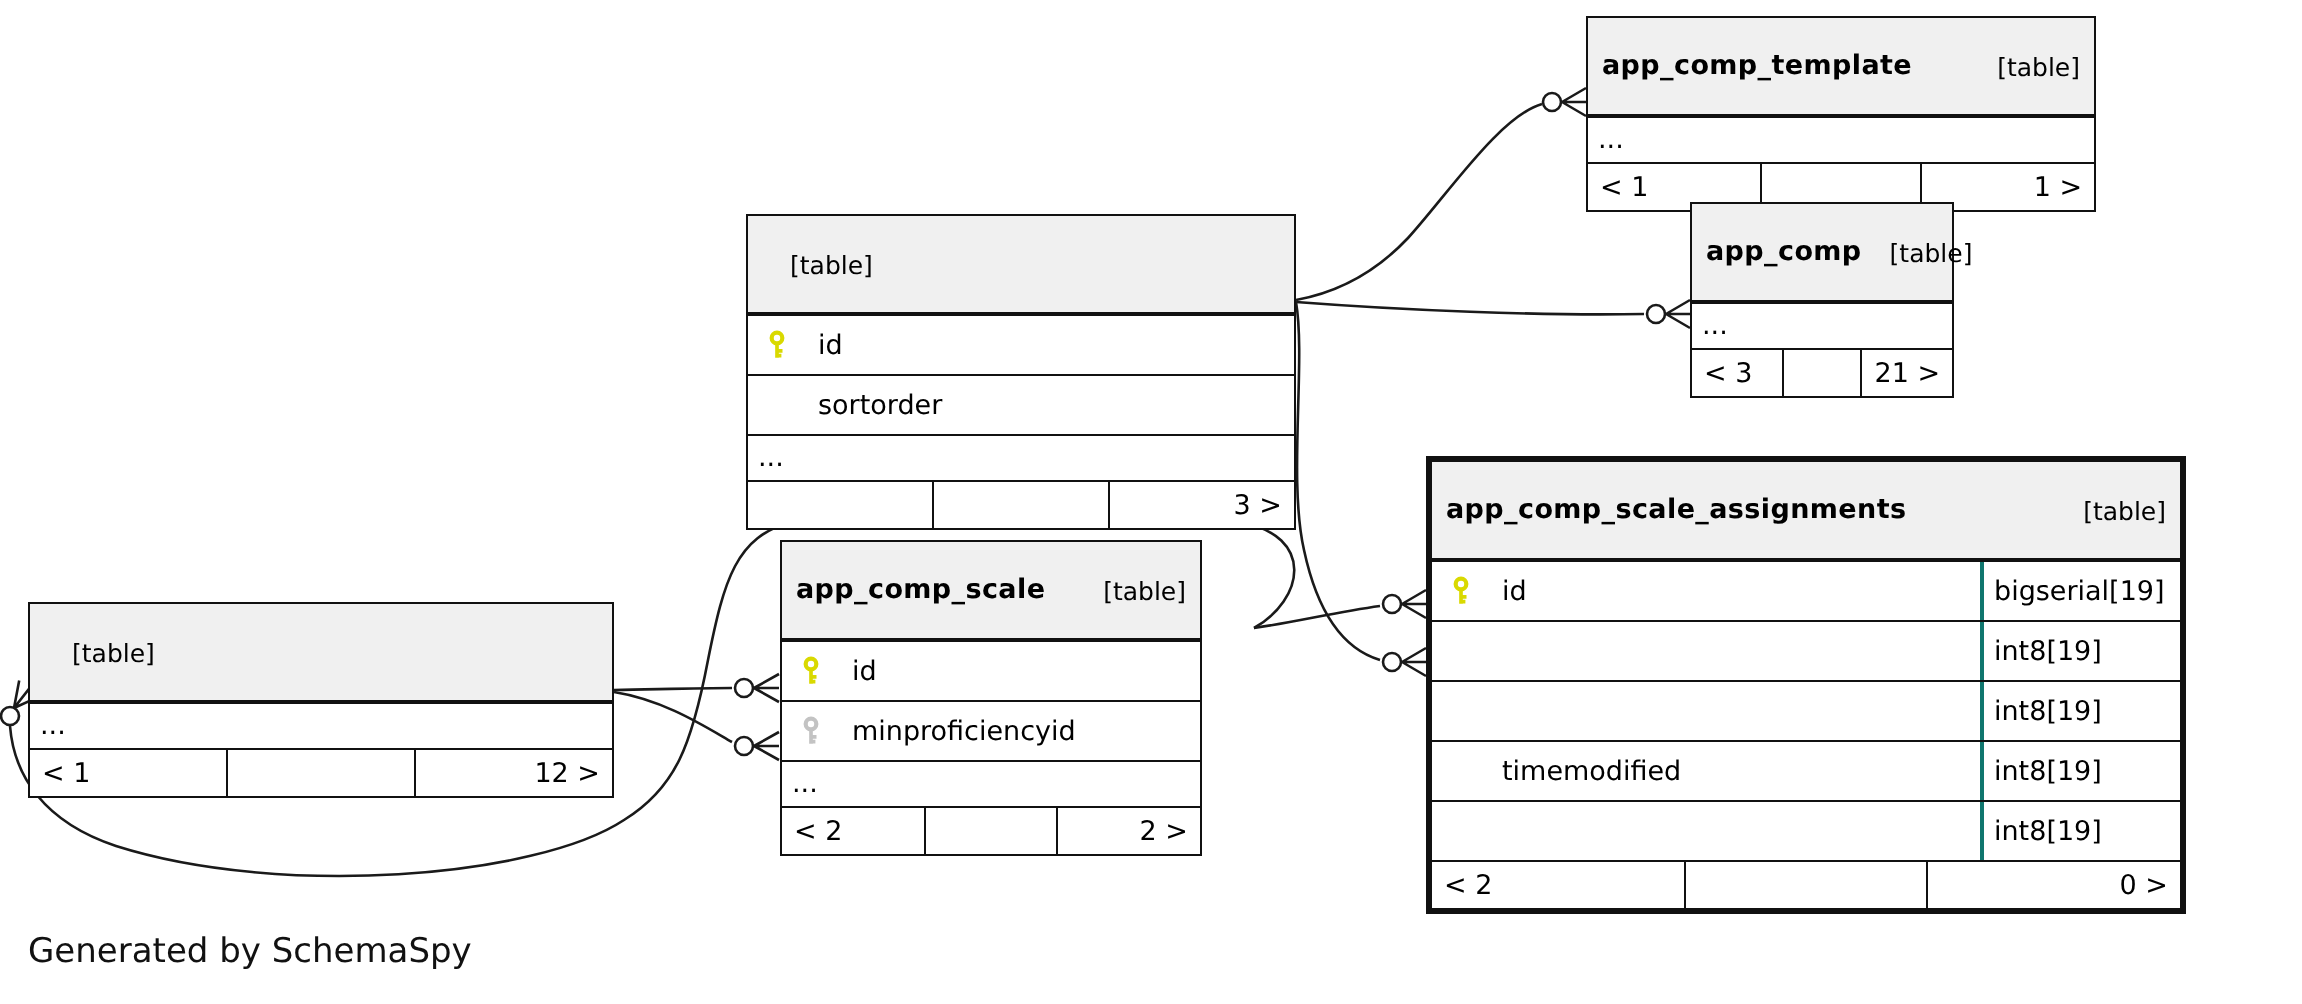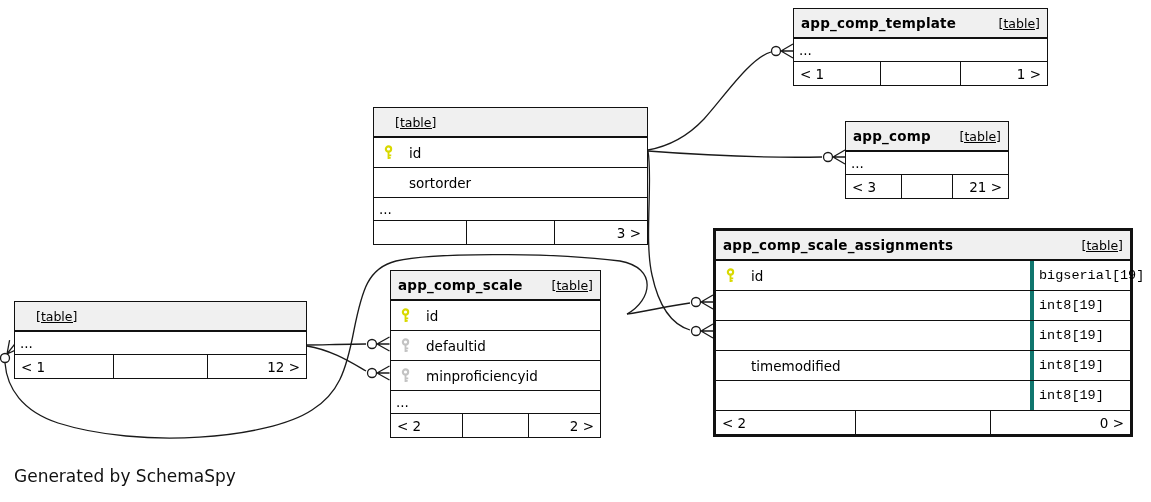--- a/index.html
+++ b/index.html
@@ -14,42 +14,42 @@
   .tbl{
     position:absolute;z-index:2;
     background:#fff;
     border:1.5px solid #111;
     box-sizing:border-box;
     font-size:13.5px;
   }
   .tbl.emph{border-width:3px;}
   .hdr{
     display:flex;align-items:center;justify-content:space-between;
-    height:28px;padding:0 7px;
+    height:28px;padding:10px 7px;
     background:#f0f0f0;
     border-bottom:2px solid #111;
   }
   .tname{font-weight:bold;font-size:13.5px;letter-spacing:0.2px;}
-  .ttag{font-size:12.5px;padding-left:14px;text-decoration:underline;}
+  .ttag{font-size:12.5px;padding-left:14px;}
   .row{
     display:flex;align-items:stretch;
     height:29px;
     border-bottom:1px solid #111;
     background:#fff;
   }
   .row .lead{display:flex;align-items:center;padding-left:9px;}
   .keyslot{width:26px;display:flex;align-items:center;justify-content:flex-start;}
   .keyslot svg{display:block;}
   .pk{color:#d9d900;}
   .fk{color:#c3c3c3;}
   .cname{display:flex;align-items:center;}
   .ctype{
     margin-left:auto;width:100px;box-sizing:border-box;
-    border-left:4px solid #0f766e;
-    display:flex;align-items:center;padding-left:5px;font-family:Liberation Mono, monospace;
+    border-left:2px solid #0f766e;
+    display:flex;align-items:center;padding-left:5px;
   }
   .row.dots{height:22px;}
   .row.dots .lead{padding-left:5px;}
   .ftr{display:flex;height:23px;}
   .ftr span{flex:1 1 0;display:flex;align-items:center;box-sizing:border-box;}
   .ftr .fl{padding-left:6px;border-right:1px solid #111;}
   .ftr .fc{border-right:1px solid #111;}
   .ftr .fr{justify-content:flex-end;padding-right:6px;}
   .credit{
     position:absolute;left:14px;top:466px;z-index:2;
@@ -118,21 +118,21 @@
         <span class="cname">...</span>
       </span>
   </div>
   <div class="ftr">
     <span class="fl">&lt; 1</span>
     <span class="fc"></span>
     <span class="fr">1 &gt;</span>
   </div>
 </div>
 
-<div class="tbl" style="left:845px;top:121px;width:164px;">
+<div class="tbl" style="left:845px;top:101px;width:132px;">
   <div class="hdr">
     <span class="tname">app_comp</span>
     <span class="ttag">[table]</span>
   </div>
   <div class="row dots">
     <span class="lead">
         <span class="cname">...</span>
       </span>
   </div>
   <div class="ftr">
@@ -168,21 +168,21 @@
         <span class="cname">...</span>
       </span>
   </div>
   <div class="ftr">
     <span class="fl"></span>
     <span class="fc"></span>
     <span class="fr">3 &gt;</span>
   </div>
 </div>
 
-<div class="tbl emph" style="left:713px;top:228px;width:420px;">
+<div class="tbl emph" style="left:713px;top:228px;width:380px;">
   <div class="hdr">
     <span class="tname">app_comp_scale_assignments</span>
     <span class="ttag">[table]</span>
   </div>
   <div class="row">
     <span class="lead">
       <span class="keyslot">
         <svg class="pk" viewBox="0 0 12 16" width="11" height="15">
           <circle cx="6" cy="4.2" r="2.9" fill="#fff" stroke="currentColor" stroke-width="2.3"></circle>
           <path d="M6 7 V15 M6 11.2 h3 M6 13.8 h2.4" stroke="currentColor" stroke-width="2" fill="none"></path>
@@ -232,31 +232,20 @@
     </span>
   </div>
   <div class="row">
     <span class="lead">
       <span class="keyslot">
         <svg class="fk" viewBox="0 0 12 16" width="11" height="15">
           <circle cx="6" cy="4.2" r="2.9" fill="#fff" stroke="currentColor" stroke-width="2.3"></circle>
           <path d="M6 7 V15 M6 11.2 h3 M6 13.8 h2.4" stroke="currentColor" stroke-width="2" fill="none"></path>
         </svg>
       </span>
-      <span class="cname">defaultid</span>
-    </span>
-  </div>
-  <div class="row">
-    <span class="lead">
-      <span class="keyslot">
-        <svg class="fk" viewBox="0 0 12 16" width="11" height="15">
-          <circle cx="6" cy="4.2" r="2.9" fill="#fff" stroke="currentColor" stroke-width="2.3"></circle>
-          <path d="M6 7 V15 M6 11.2 h3 M6 13.8 h2.4" stroke="currentColor" stroke-width="2" fill="none"></path>
-        </svg>
-      </span>
       <span class="cname">minproficiencyid</span>
     </span>
   </div>
   <div class="row dots">
     <span class="lead">
         <span class="cname">...</span>
       </span>
   </div>
   <div class="ftr">
     <span class="fl">&lt; 2</span>

